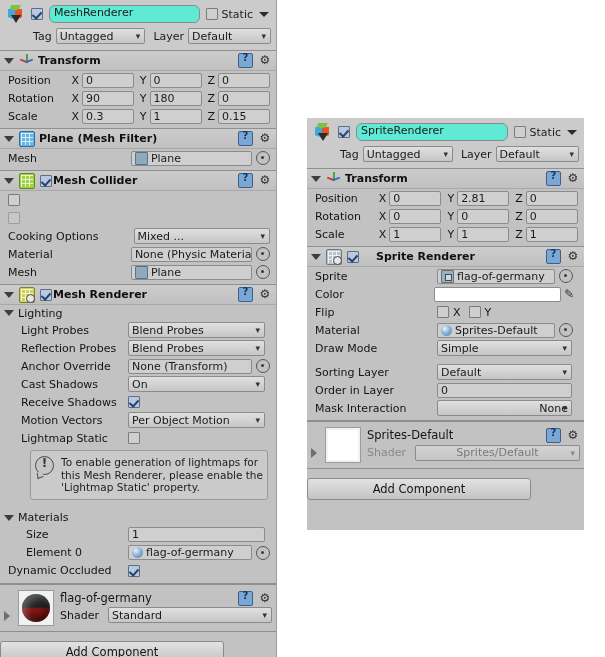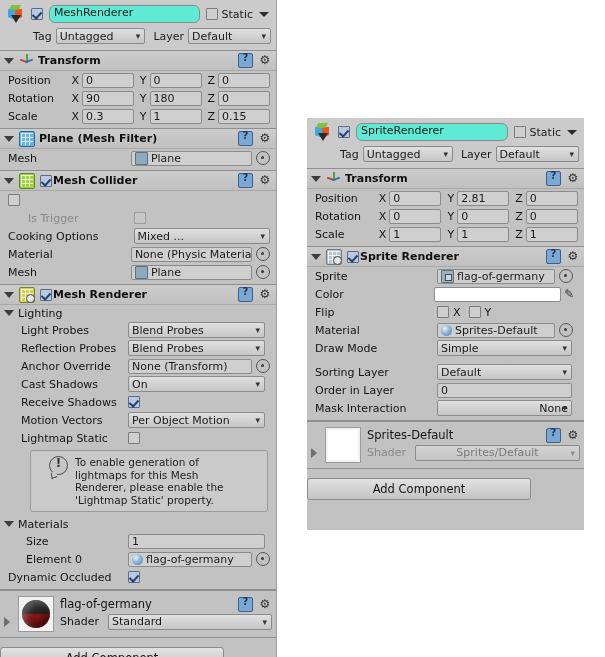--- a/index.html
+++ b/index.html
@@ -97,22 +97,22 @@
   .mini-mat{background:radial-gradient(circle at 35% 32%,#eaf2fb 0%,#8fb4d8 45%,#4d7aa8 100%);
         border-radius:50%;}
   .mini-sprite{background:#9fb0bd;border:1px solid #5f727f;position:relative;}
   .mini-sprite::after{content:"";position:absolute;left:3px;top:3px;width:5px;height:5px;
         border:1px solid #3e4d57;background:#cfd9e0;}
 
   .sub-fold{display:flex;align-items:center;height:16px;padding-left:4px;}
   .sub-fold .fold{border-top-color:#3d3d3d;}
   .sub-lbl{font-size:11px;color:#141414;}
 
-  .infobox{margin:3px 8px 4px 30px;background:#cacaca;border:1px solid #9a9a9a;border-radius:3px;
-        display:flex;padding:5px 18px;}
+  .infobox{margin:3px 8px 10px 30px;background:#cacaca;border:1px solid #9a9a9a;border-radius:3px;
+        display:flex;padding:5px 4px;}
   .warn-ico{width:17px;height:17px;border-radius:50%;border:1.5px solid #4a4a4a;flex:0 0 17px;
         margin-right:7px;position:relative;background:#c6c6c6;}
   .warn-ico::after{content:"!";position:absolute;left:0;right:0;top:-1px;text-align:center;
         font-size:12px;font-weight:bold;color:#333;}
   .warn-ico::before{content:"";position:absolute;left:1px;bottom:-4px;width:5px;height:5px;
         background:#c6c6c6;border-left:1.5px solid #4a4a4a;border-bottom:1.5px solid #4a4a4a;
         transform:rotate(-20deg) skewX(-10deg);}
   .infotxt{font-size:10.5px;line-height:12.5px;color:#1d1d1d;}
 
   
@@ -262,21 +262,20 @@
       <div class="cb blue on" style="margin-left:5px;"></div>
       <span class="comp-title" style="margin-left:1px;">Mesh Collider</span>
       <div class="spacer"></div>
       <div class="help-ico"></div>
       <div class="gear">⚙</div>
     </div>
     <div class="row">
       <div class="cb"></div>
     </div>
     <div class="row">
-      <span class="lbl dim" style="width:126px;padding-left:20px;box-sizing:border-box;">Is Trigger</span>
       <div class="cb dim"></div>
     </div>
     <div class="row">
       <span class="lbl" style="width:126px;">Cooking Options</span>
       <div class="popup" style="width:137px;">
         <span>Mixed ...</span>
         <span class="updown">▾</span>
       </div>
     </div>
     <div class="row">
@@ -512,21 +511,21 @@
   </div>
 
   <div class="comp">
     <div class="comp-head">
       <div class="fold"></div>
       <div class="icon-sq ico-sprite-renderer">
           <div class="grid-lines"></div>
           <div class="dot-eye"></div>
         </div>
       <div class="cb blue on" style="margin-left:5px;"></div>
-      <span class="comp-title" style="margin-left:1px;">Sprite Renderer</span>
+      <span class="comp-title" style="margin-left:17px;">Sprite Renderer</span>
       <div class="spacer"></div>
       <div class="help-ico"></div>
       <div class="gear">⚙</div>
     </div>
 
     <div class="row">
       <span class="lbl" style="width:122px;">Sprite</span>
       <div class="field" style="width:118px;">
         <div class="mini-ico mini-sprite"></div>
         <span>flag-of-germany</span>

